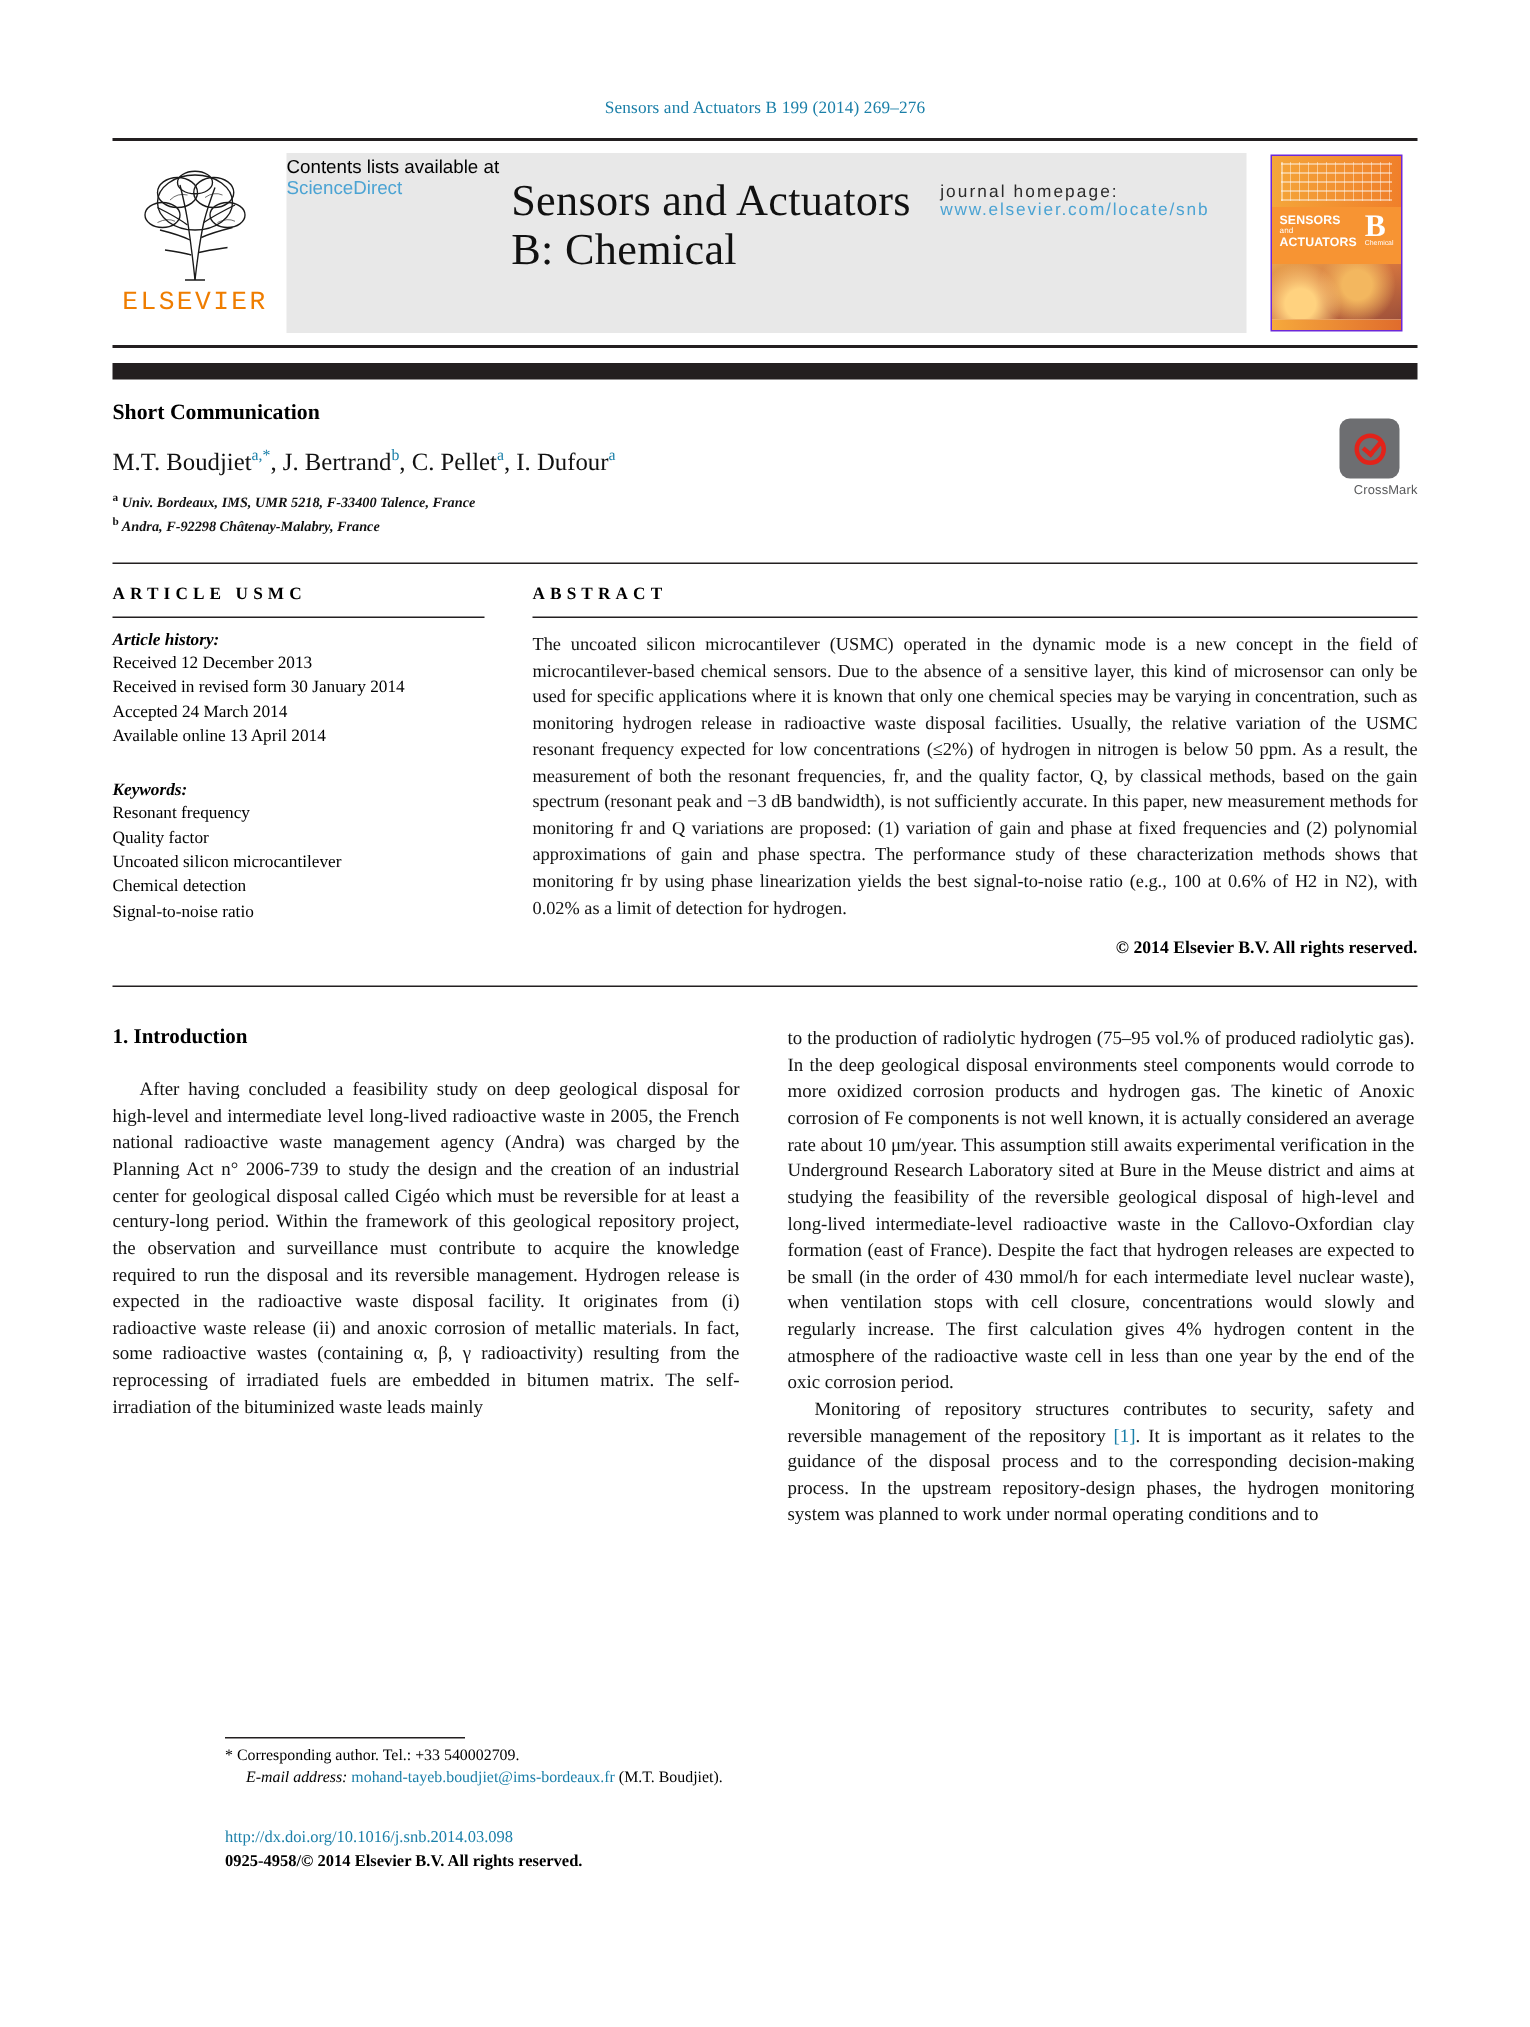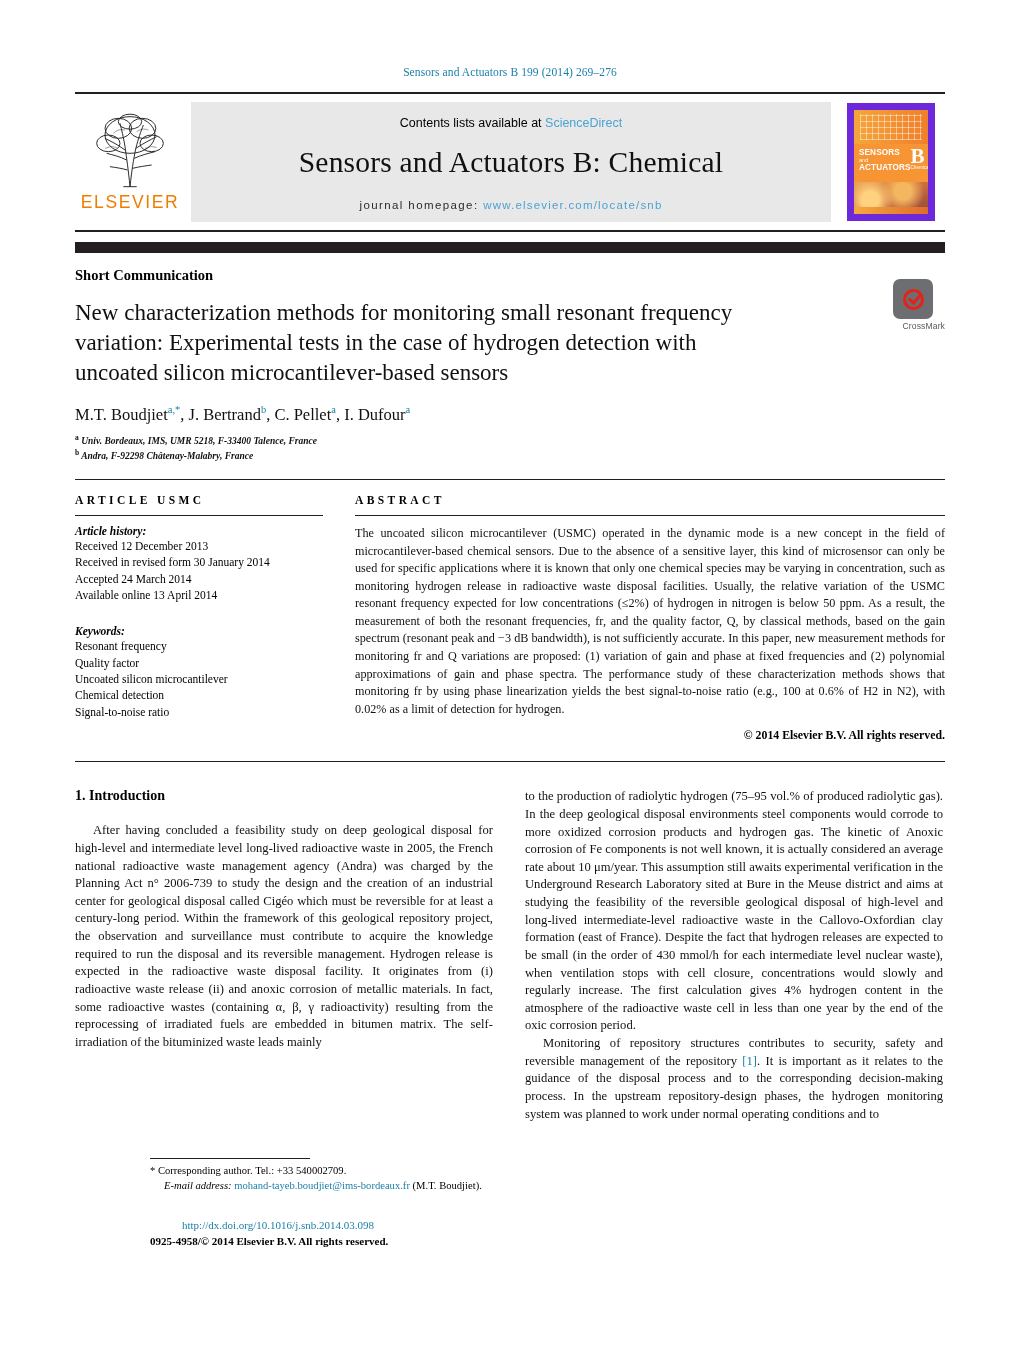--- a/index.html
+++ b/index.html
@@ -37,34 +37,34 @@
   .mast-left {
     width: 110px;
     display: flex;
     flex-direction: column;
     align-items: center;
     justify-content: center;
     padding: 4px 0 6px 0;
   }
   .elsevier-tree { width: 86px; height: 80px; }
   .elsevier-word {
-    font-family: Liberation Sans, sans-serif;
+    font-family: Liberation Mono, monospace;
     font-size: 17.5px;
     letter-spacing: 1.6px;
     color: #ef7d00;
     font-weight: normal;
     margin-top: 2px;
   }
   .mast-center {
     flex: 1;
     background: #e8e8e8;
     margin: 8px 6px 8px 6px;
     display: flex;
-    flex-direction: column;
-    align-items: center;
+    flex-direction: row;
+    align-items: flex-start;
     justify-content: center;
     position: relative;
   }
   .contents-line {
     font-family: "Liberation Sans", sans-serif;
     font-size: 12.5px;
     color: #000;
     margin-top: 2px;
   }
   .contents-line .sd { color: #4ba3d3; }
@@ -85,21 +85,21 @@
   .homepage-line .url { color: #4ba3d3; letter-spacing: 1.2px; }
   .mast-right {
     width: 108px;
     display: flex;
     align-items: center;
     justify-content: center;
   }
   .cover {
     width: 88px;
     height: 118px;
-    border: 7px solid #6d28d9;
+    border: 1px solid #6d28d9;
     position: relative;
     overflow: hidden;
     background: #ffffff;
     display: flex;
     flex-direction: column;
   }
   .cover-top {
     height: 34px;
     background: linear-gradient(90deg,#f4a63a 0%, #f07f2a 100%);
     position: relative;
@@ -301,21 +301,21 @@
   .reflink { color: #1a7fa8; }
 
   
   .footnote-wrap { margin: 0 75px; position: absolute; left:0; right:0; }
   .fn-rule { width: 160px; border-top: 1.1px solid #231f20; margin-bottom: 5px; }
   .fn { font-size: 10.6px; line-height: 1.40; }
   .fn i { font-style: italic; }
   .fn a, .link { color: #1a7fa8; text-decoration: none; }
 
   .doi-block { font-size: 11px; line-height: 1.42; }
-  .doi-block .doi { color: #1a7fa8; margin-left: 32px; }
+  .doi-block .doi { color: #1a7fa8; }
   .doi-block .issn { font-weight: bold; }
 </style>
 </head>
 <body>
 
 <div class="page">
 
   <div class="running-head">Sensors and Actuators B 199 (2014) 269–276</div>
 
   <div class="masthead">
@@ -380,21 +380,20 @@
         <div class="cover-strip"></div>
       </div>
     </div>
   </div>
 
   <div style="height:10px"></div>
   <div class="black-rule"></div>
 
   <div class="title-block">
     <div class="sc-label">Short Communication</div>
-    <h1 class="art-title">New characterization methods for monitoring small resonant frequency variation: Experimental tests in the case of hydrogen detection with uncoated silicon microcantilever-based sensors</h1>
 
     <div class="authors">
       <span>M.T. Boudjiet</span><sup class="star">a,*</sup>,
       <span>J. Bertrand</span><sup>b</sup>,
       <span>C. Pellet</span><sup>a</sup>,
       <span>I. Dufour</span><sup>a</sup>
     </div>
 
     <div class="affil">
       <sup>a</sup> <span>Univ. Bordeaux, IMS, UMR 5218, F-33400 Talence, France</span>

